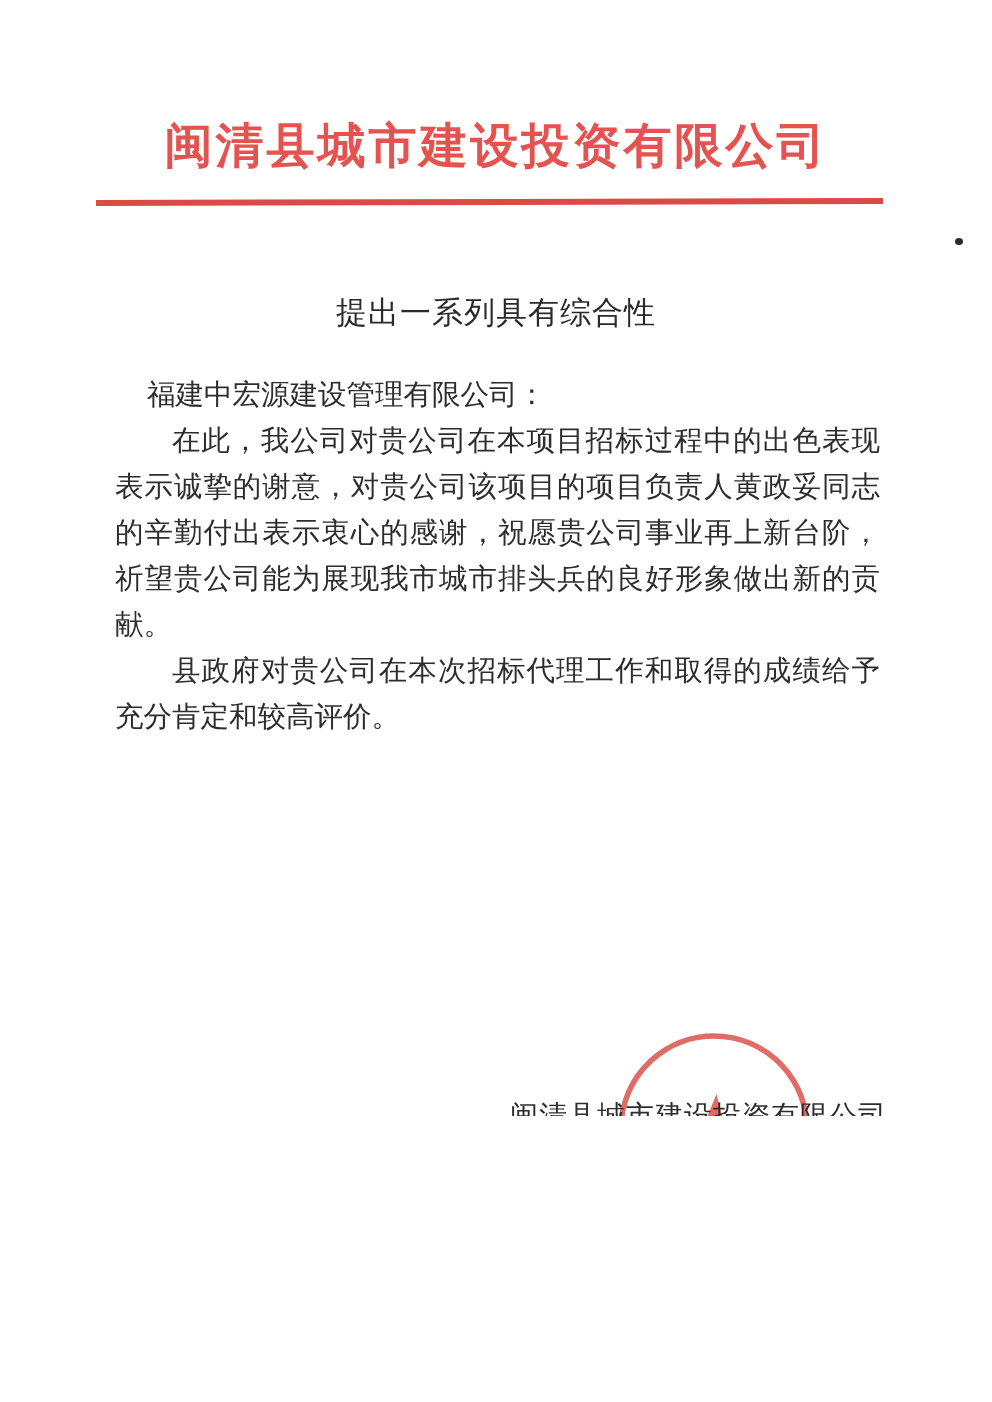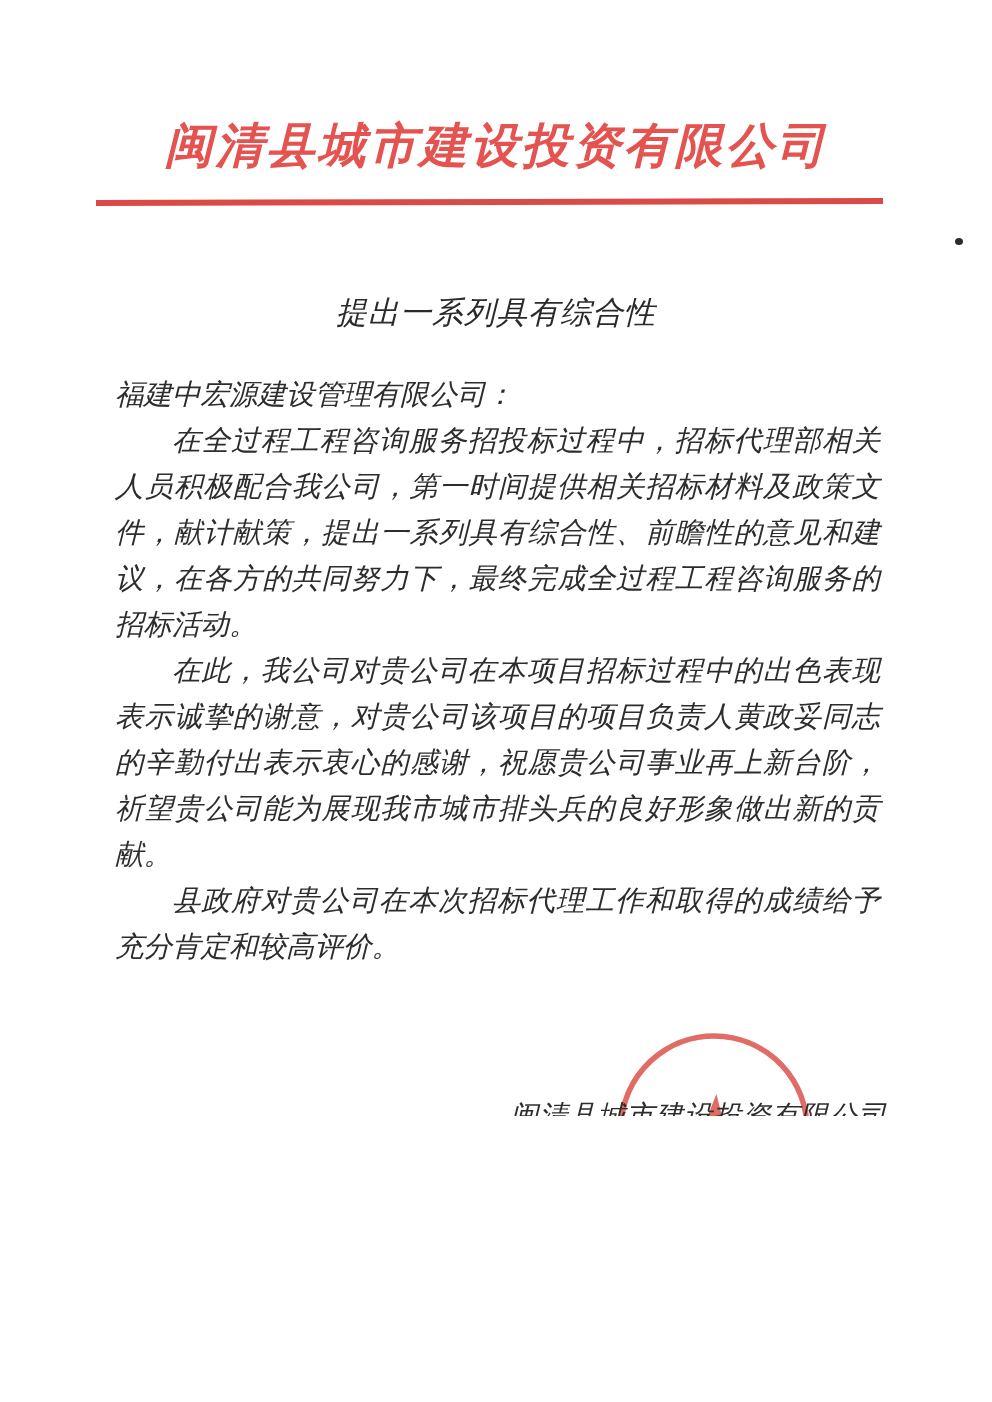--- a/index.html
+++ b/index.html
@@ -4,21 +4,20 @@
 <style>
   html,body{margin:0;padding:0;background:#ffffff;}
   .page{
     position:relative;
     width:992px;
     height:1116px;
     background:#ffffff;
     overflow:hidden;
     font-family:"Liberation Serif", serif;
     color:#2b2b2b;
-    font-style:italic;
   }
   .letterhead{
     position:absolute;
     top:114px; left:0; right:0;
     text-align:center;
     font-size:48px;
     font-weight:bold;
     letter-spacing:3px;
     color:#e4534f;
     white-space:nowrap;
@@ -45,21 +44,21 @@
   .body-text{
     position:absolute;
     top:372px; left:115px;
     width:765px;
     font-size:28.5px;
     line-height:46px;
     text-align:justify;
     color:#2d2d2d;
   }
   .body-text p{margin:0; text-indent:2em;}
-  .body-text p.salutation{text-indent:0;}
+  .body-text p.salutation{text-indent:0;margin-left:32px;}
   .signature{
     position:absolute;
     top:1097px; right:105px;
     font-size:28px;
     letter-spacing:1px;
     white-space:nowrap;
     color:#2d2d2d;
   }
   .sign-date{
     position:absolute;
@@ -102,21 +101,20 @@
 <div class="page">
 
   <div class="letterhead">闽清县城市建设投资有限公司</div>
 
   <div class="red-rule"></div>
 
   <h1 class="doc-title">提出一系列具有综合性</h1>
 
   <div class="body-text">
     <p class="salutation">福建中宏源建设管理有限公司：</p>
-    <p>在全过程工程咨询服务招投标过程中，招标代理部相关人员积极配合我公司，第一时间提供相关招标材料及政策文件，献计献策，提出一系列具有综合性、前瞻性的意见和建议，在各方的共同努力下，最终完成全过程工程咨询服务的招标活动。</p>
     <p>在此，我公司对贵公司在本项目招标过程中的出色表现表示诚挚的谢意，对贵公司该项目的项目负责人黄政妥同志的辛勤付出表示衷心的感谢，祝愿贵公司事业再上新台阶，祈望贵公司能为展现我市城市排头兵的良好形象做出新的贡献。</p>
     <p>县政府对贵公司在本次招标代理工作和取得的成绩给予充分肯定和较高评价。</p>
   </div>
 
   <svg class="seal" viewBox="0 0 202 202" aria-hidden="true">
     <defs>
       <path id="sealArcPath" d="M 101,171 A 70,70 0 1 1 100.99,171" fill="none"></path>
       <path id="sealCodePath" d="M 42.8,149.9 A 76,76 0 0 0 159.2,149.9" fill="none"></path>
     </defs>
     <circle cx="101" cy="101" r="93" fill="none" stroke="#dd5650" stroke-width="5.5"></circle>

